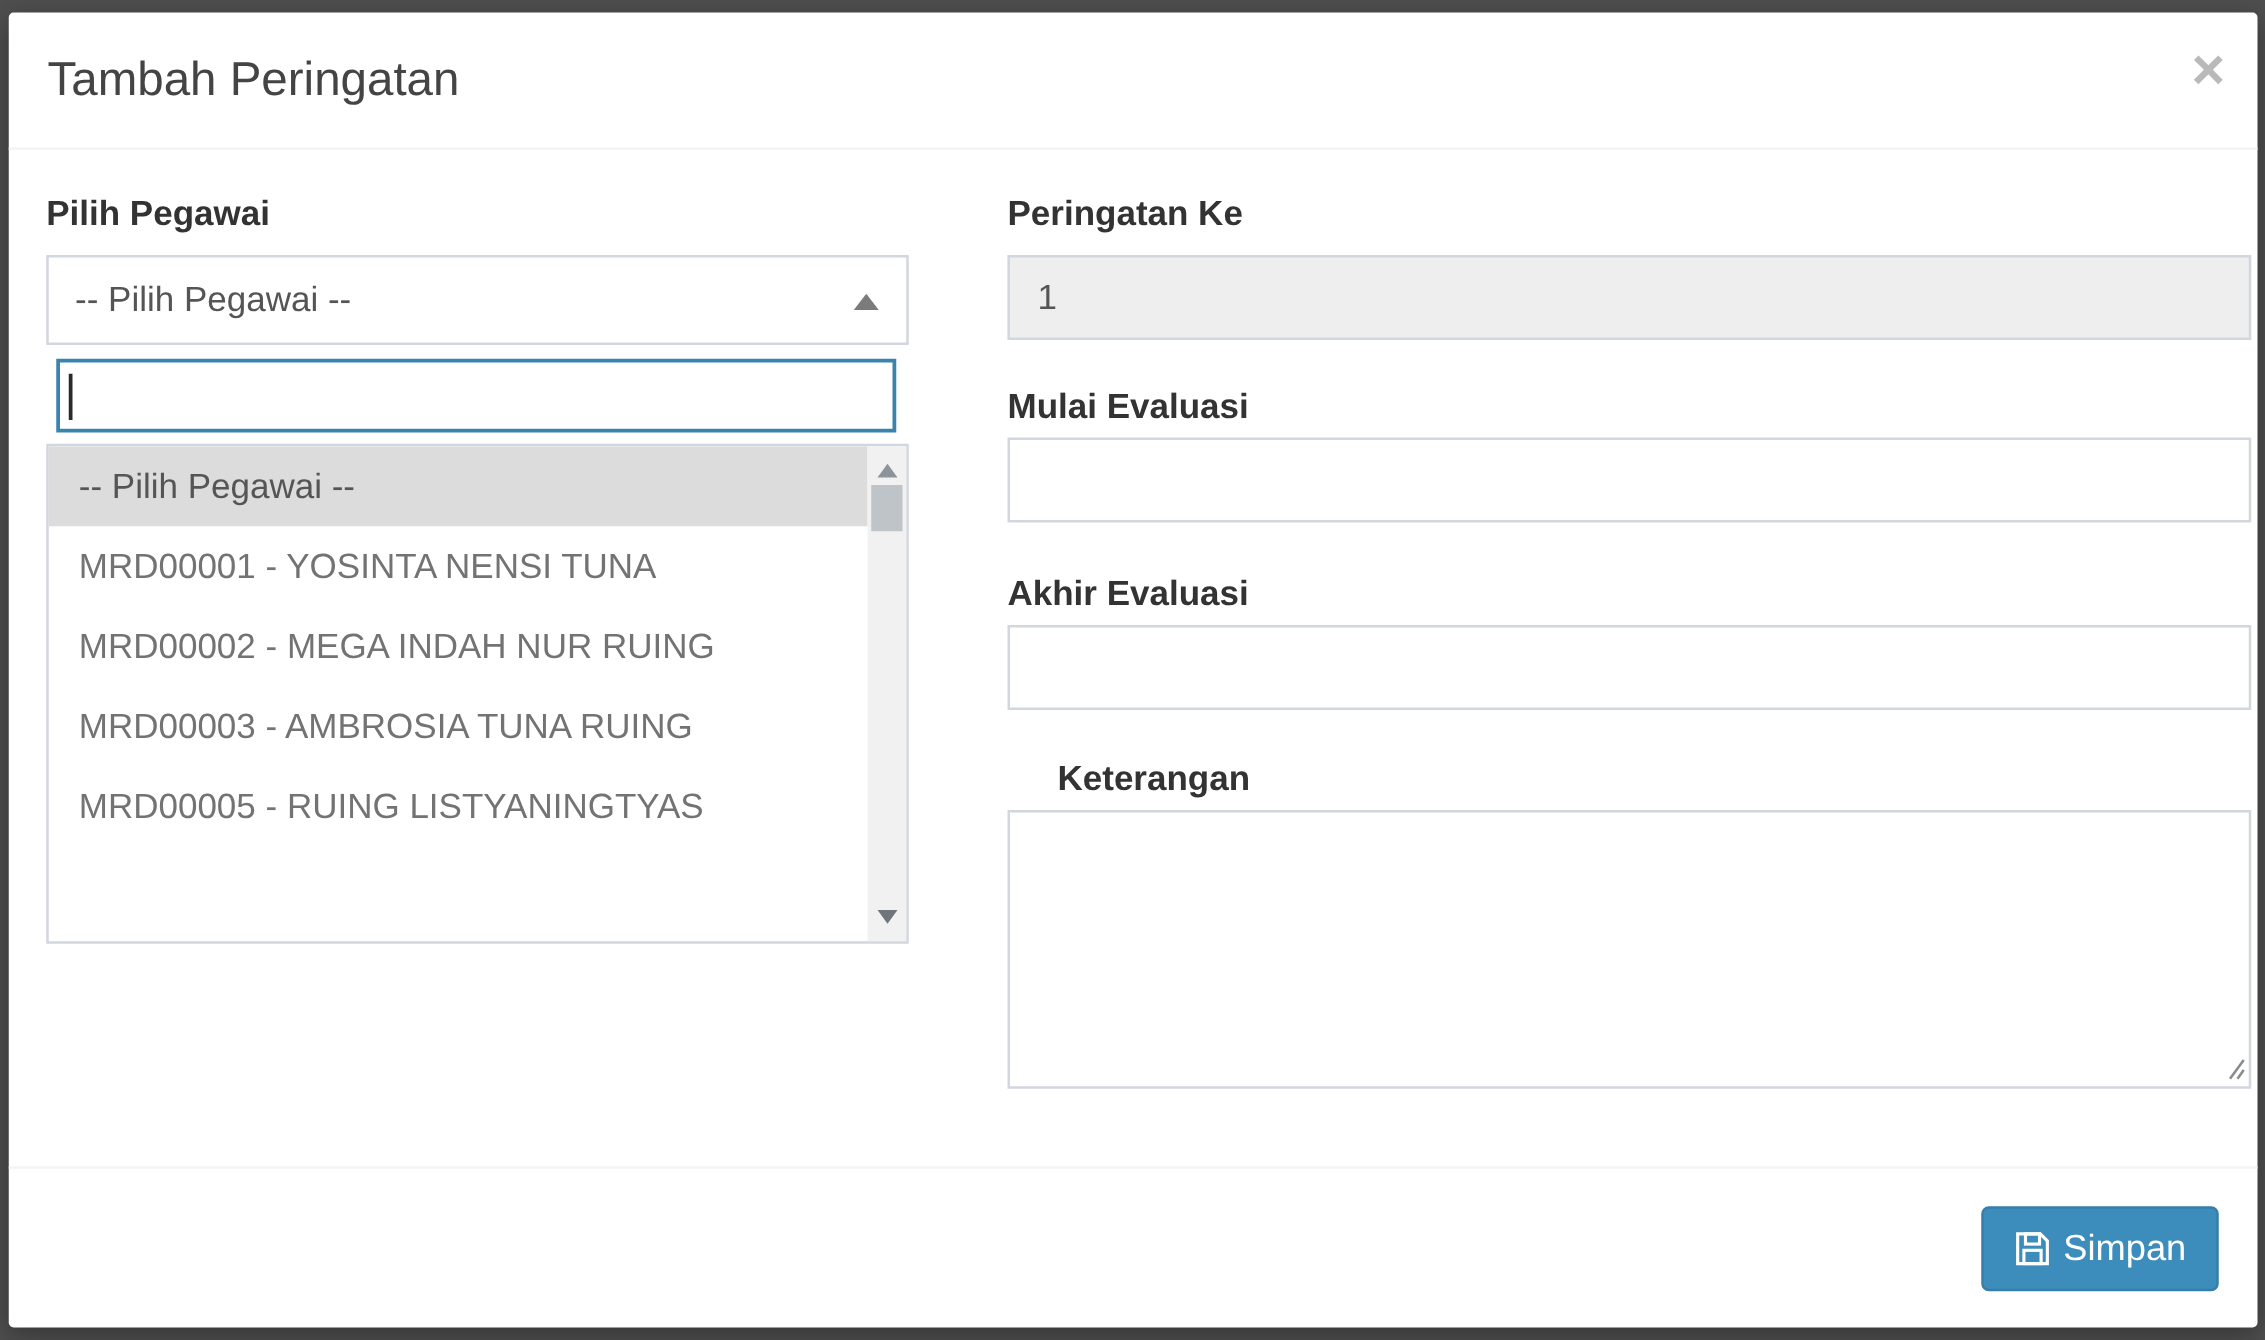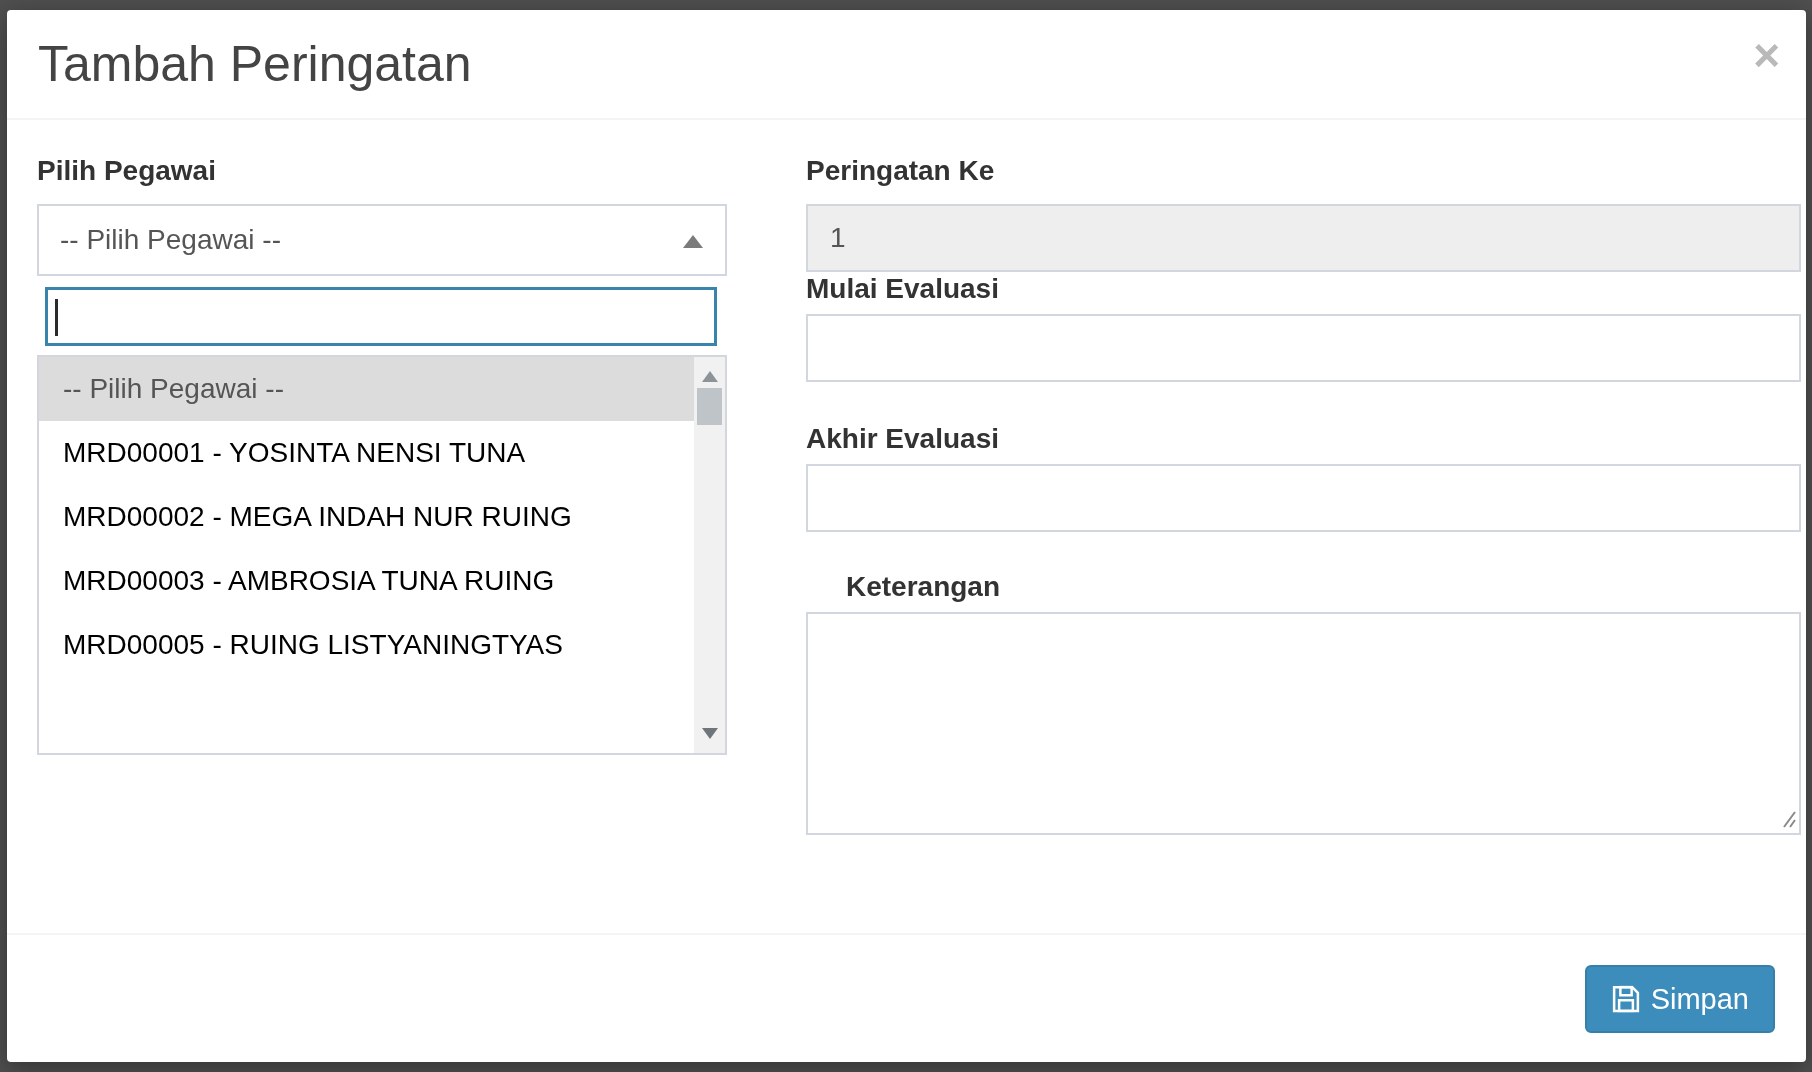--- a/index.html
+++ b/index.html
@@ -12,21 +12,21 @@
     position: absolute; left: 7px; top: 10px; width: 1799px; height: 1052px;
     background: #ffffff; border-radius: 4px;
     box-shadow: 0 6px 24px rgba(0,0,0,.35);
   }
 
   
   .modal-header {
     position: relative; height: 110px; display: flex; align-items: center;
     padding-left: 31px; border-bottom: 2px solid #f4f4f4;
   }
-  .modal-title { font-size: 50px; font-weight: 400; color: #444444; }
+  .modal-title { font-size: 38px; font-weight: 400; color: #444444; }
   .close-btn {
     position: absolute; top: 22px; right: 26px; border: 0; background: none;
     font-size: 46px; font-weight: 700; color: #b9b9b9; line-height: 1; cursor: pointer;
     font-family: "Liberation Sans", sans-serif;
   }
 
   
   .modal-body { display: flex; padding: 34px 21px 0 30px; min-height: 813px; gap: 16px; }
   .col-left  { width: 690px; margin-right: 63px; position: relative; }
   .col-right { width: 995px; }
@@ -59,40 +59,40 @@
   .fake-caret { position: absolute; left: 7px; top: 9px; width: 3px; height: 37px; background: #2b2b2b; }
 
   
   .select-list {
     margin-top: 9px; height: 400px; width: 690px; border: 2px solid #d2d6de;
     background: #fff; position: relative; overflow: hidden;
   }
   .options { position: absolute; left: 0; top: 0; right: 31px; }
   .option {
     height: 64px; display: flex; align-items: center; padding-left: 24px;
-    font-size: 28px; color: #000000; cursor: pointer; white-space: nowrap;
+    font-size: 28px; color: #737373; cursor: pointer; white-space: nowrap;
   }
   .option.highlighted { background: #dcdcdc; color: #555555; }
 
   
   .scrollbar { position: absolute; top: 0; right: 0; bottom: 0; width: 31px; background: #f1f1f1; }
   .scroll-arrow { position: absolute; left: 50%; transform: translateX(-50%); width: 0; height: 0; cursor: pointer; }
   .scroll-arrow.up { top: 14px; border-left: 8px solid transparent; border-right: 8px solid transparent; border-bottom: 11px solid #8d9499; }
   .scroll-arrow.down { bottom: 14px; border-left: 8px solid transparent; border-right: 8px solid transparent; border-top: 11px solid #6f757a; }
   .scroll-thumb { position: absolute; top: 31px; left: 3px; right: 3px; height: 37px; background: #bfc4c8; cursor: grab; }
 
   
   .input {
     width: 995px; height: 68px; border: 2px solid #d2d6de; background: #fff;
     font-size: 28px; color: #555555; padding: 0 22px;
     font-family: "Liberation Sans", sans-serif; outline: none; display: block;
   }
   .input[readonly] { background: #eeeeee; cursor: not-allowed; }
   .mt16 { margin-top: 16px; } .mt8 { margin-top: 8px; }
-  .gap36 { } .gap40 { margin-top: 40px; } .gap38 { margin-top: 38px; margin-left: 40px; }
+  .gap36 { margin-top: 36px; } .gap40 { margin-top: 40px; } .gap38 { margin-top: 38px; margin-left: 40px; }
 
   .textarea-wrap { position: relative; width: 995px; margin-top: 8px; }
   textarea.input { height: 223px; resize: none; padding-top: 12px; }
   .resize-handle { position: absolute; right: 5px; bottom: 7px; pointer-events: none; }
 
   
   .modal-footer {
     border-top: 2px solid #f4f4f4; height: 127px; padding: 30px 31px 0 31px;
     display: flex; justify-content: flex-end; align-items: flex-start;
   }

